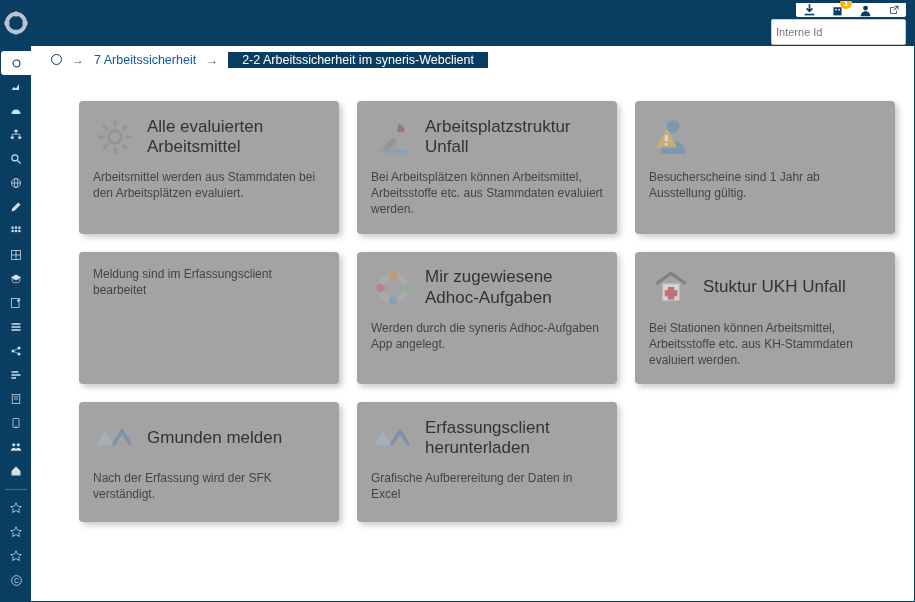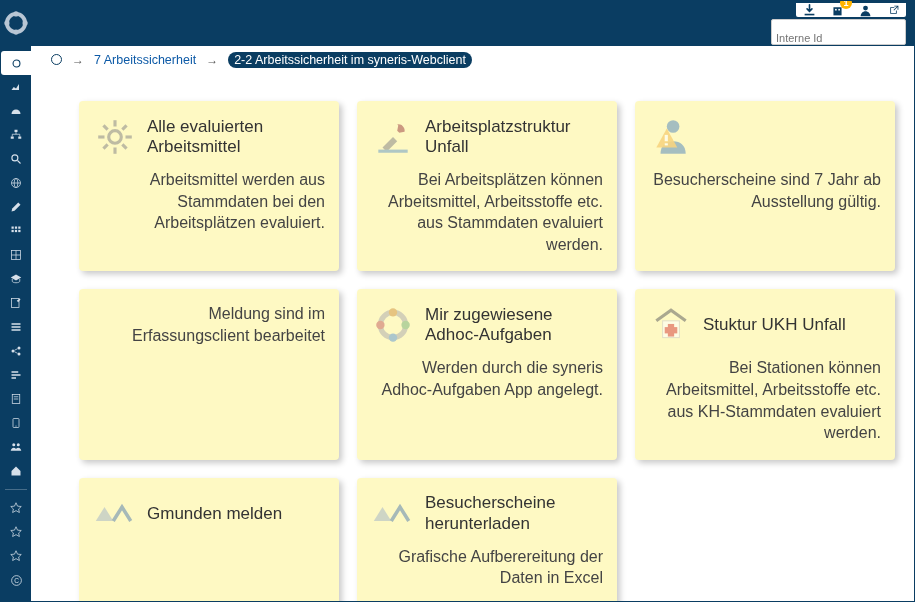--- a/index.html
+++ b/index.html
@@ -20,21 +20,21 @@
     display: flex; gap: 14px; align-items: center; height: 20px; margin-top: 2px;
     color: #0a3d62; background: #fff; padding: 0 6px; border-radius: 0 0 2px 2px;
   }
   .topbar-iconwrap { position: relative; width: 14px; height: 14px; display:flex; align-items:center; justify-content:center; cursor:pointer; }
   .badge {
     position: absolute; top: -6px; right: -8px; background: #ffb400; color:#fff;
     font-size: 9px; font-weight: bold; width: 12px; height: 12px; border-radius: 6px;
     display:flex; align-items:center; justify-content:center;
   }
   .searchbox {
-    margin-top: 2px; width: 135px; height: 18px; background: #fff; display:flex; align-items:flex-start;
+    margin-top: 2px; width: 135px; height: 18px; background: #fff; display:flex; align-items:center;
     border: 1px solid #ccc; border-radius: 2px; padding: 12px 4px;
   }
   .searchbox input {
     flex:1; border:none; outline:none; font-size: 11px; color:#333; background:transparent;
   }
 
   
   .body { flex:1; display:flex; min-height:0; }
 
   .sidebar {
@@ -55,42 +55,42 @@
   .breadcrumb {
     height: 28px; display:flex; align-items:center; gap: 10px; padding: 0 20px;
     font-size: 12.5px; color:#0a3d62;
   }
   .breadcrumb .circle {
     width: 11px; height:11px; border: 1.5px solid #0a3d62; border-radius:50%;
   }
   .breadcrumb .arrow { color:#555; font-size:12px; }
   .breadcrumb .link { color:#0d5aa7; cursor:pointer; font-weight:500; }
   .breadcrumb .current {
-    background:#0a3d62; color:#fff; padding: 1px 6px; font-weight:500; border-radius:8px;
+    background:#0a3d62; color:#fff; padding: 1px 14px; font-weight:500; border-radius:0;
   }
 
   .cards-area {
     flex:1; padding: 28px 24px 24px 48px; overflow:auto;
   }
   .cards-grid {
     display:grid; grid-template-columns: repeat(3, 260px); gap: 18px;
   }
   .card {
-    background:#fef9c3; border-radius:4px; box-shadow: 3px 3px 6px rgba(0,0,0,0.22);
+    background:#a3a3a3; border-radius:4px; box-shadow: 3px 3px 6px rgba(0,0,0,0.22);
     padding: 14px 14px 16px 14px; display:flex; flex-direction:column; gap:10px;
     cursor:pointer; min-height: 120px;
   }
   .card-head { display:flex; gap:10px; align-items:center; }
   .card-iconwrap {
     width: 44px; height: 44px; flex:0 0 44px; display:flex; align-items:center; justify-content:center;
     opacity: 0.55;
   }
   .card-iconwrap svg { width: 42px; height:42px; }
   .card-title { font-size: 17px; color:#333; line-height:1.2; }
-  .card-desc { font-size: 16px; color:#444; text-align:right; line-height:1.35; }
+  .card-desc { font-size: 12px; color:#444; text-align:left; line-height:1.35; }
 
   .fineborder { border-top: 1px solid #0a3d62; }
 </style>
 </head>
 <body>
 
 <div class="topbar">
   <div class="logo">
     <svg viewBox="0 0 40 40">
       <circle cx="20" cy="20" r="14" fill="none" stroke="#b8c6d4" stroke-width="6"></circle>
@@ -335,21 +335,21 @@
             <span class="card-iconwrap">
               <svg viewBox="0 0 40 40">
                   <circle cx="22" cy="10" r="6" fill="#5e8fbf"></circle>
                   <path d="M10 36c0-8 5-12 12-12s12 4 12 12" fill="#5e8fbf"></path>
                   <path d="M6 30L16 12l10 18H6z" fill="#f2b84b" opacity="0.9"></path>
                   <rect x="14" y="18" width="3" height="6" fill="#fff"></rect>
                   <rect x="14" y="26" width="3" height="2" fill="#fff"></rect>
                 </svg>
             </span>
           </div>
-          <div class="card-desc">Besucherscheine sind 7 Jahr ab Ausstellung gültig.</div>
+          <div class="card-desc">Besucherscheine sind 1 Jahr ab Ausstellung gültig.</div>
         </div>
 
         <div class="card">
           <div class="card-desc">Meldung sind im Erfassungsclient bearbeitet</div>
         </div>
 
         <div class="card">
           <div class="card-head">
             <span class="card-iconwrap">
               <svg viewBox="0 0 40 40">
@@ -383,31 +383,32 @@
         <div class="card">
           <div class="card-head">
             <span class="card-iconwrap">
               <svg viewBox="0 0 48 24">
                   <path d="M2 20L12 4l10 16H2z" fill="#a8b8c8"></path>
                   <path d="M22 20L32 4l10 16" stroke="#5f85b0" stroke-width="4" fill="none"></path>
                 </svg>
             </span>
             <div class="card-title">Gmunden melden</div>
           </div>
+          <div class="card-desc">Nach der Erfassung wird der SFK verständigt.</div>
         </div>
 
         <div class="card">
           <div class="card-head">
             <span class="card-iconwrap">
               <svg viewBox="0 0 48 24">
                   <path d="M2 20L12 4l10 16H2z" fill="#a8b8c8"></path>
                   <path d="M22 20L32 4l10 16" stroke="#5f85b0" stroke-width="4" fill="none"></path>
                 </svg>
             </span>
-            <div class="card-title">Besucherscheine herunterladen</div>
+            <div class="card-title">Erfassungsclient herunterladen</div>
           </div>
           <div class="card-desc">Grafische Aufberereitung der Daten in Excel</div>
         </div>
 
       </div>
     </div>
   </div>
 </div>
 
 </body></html>

